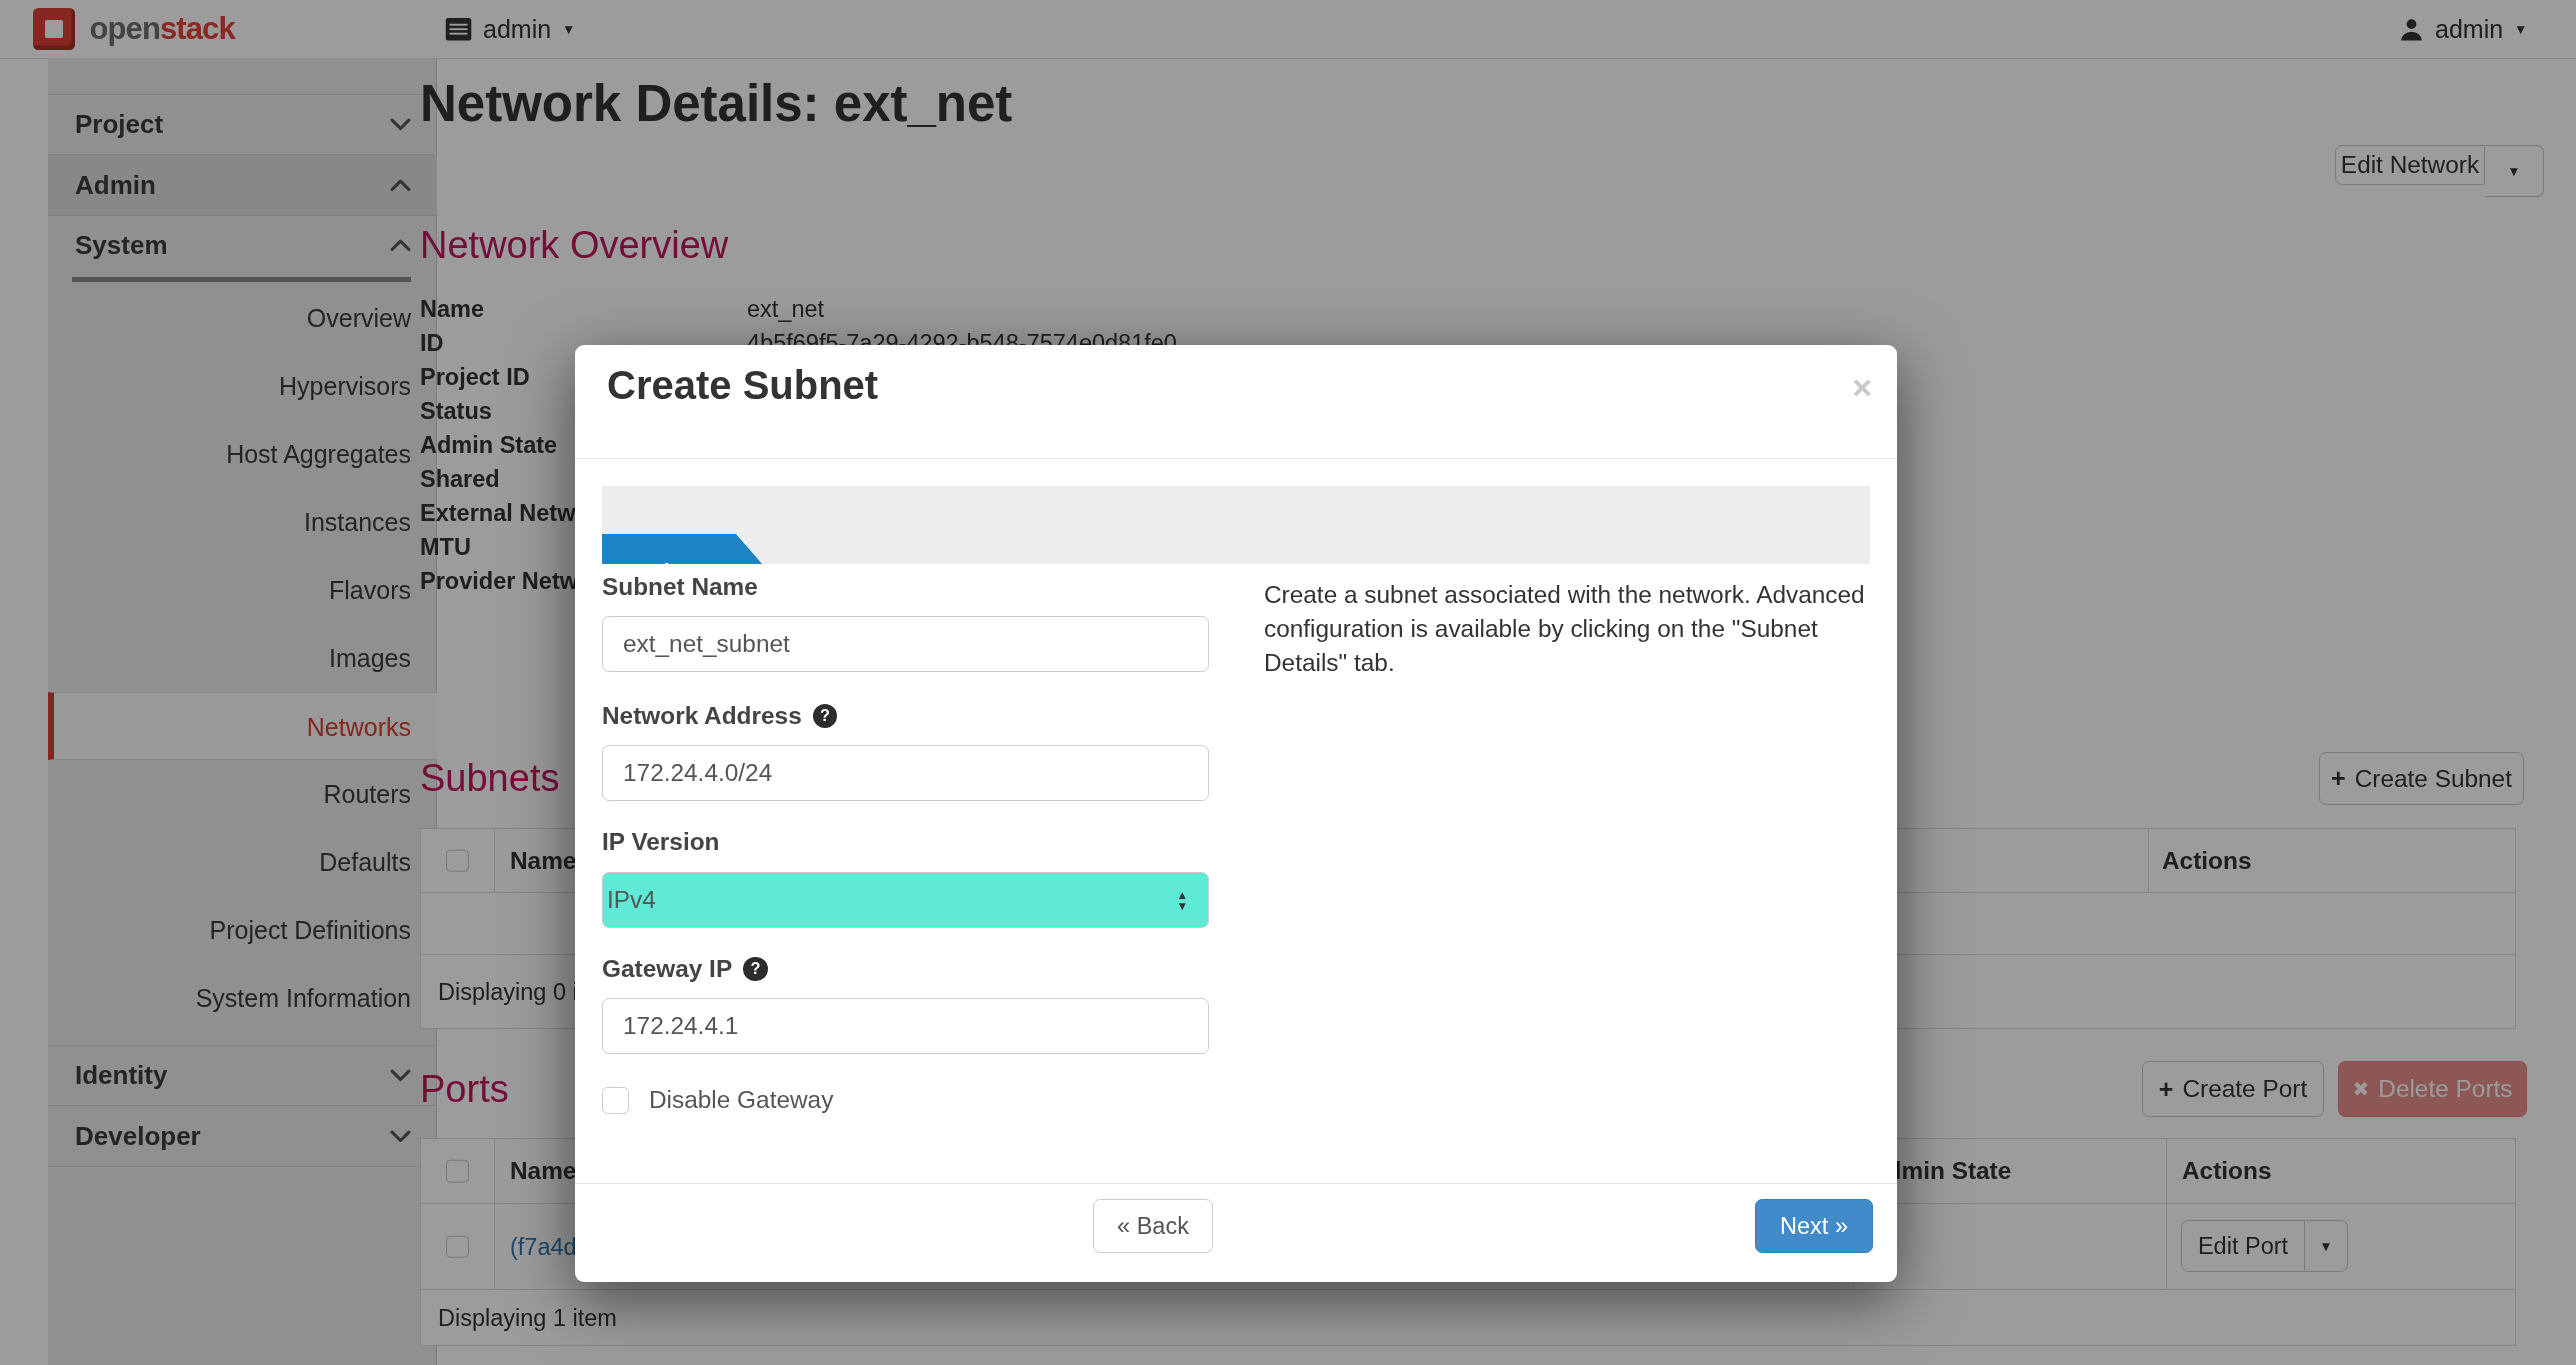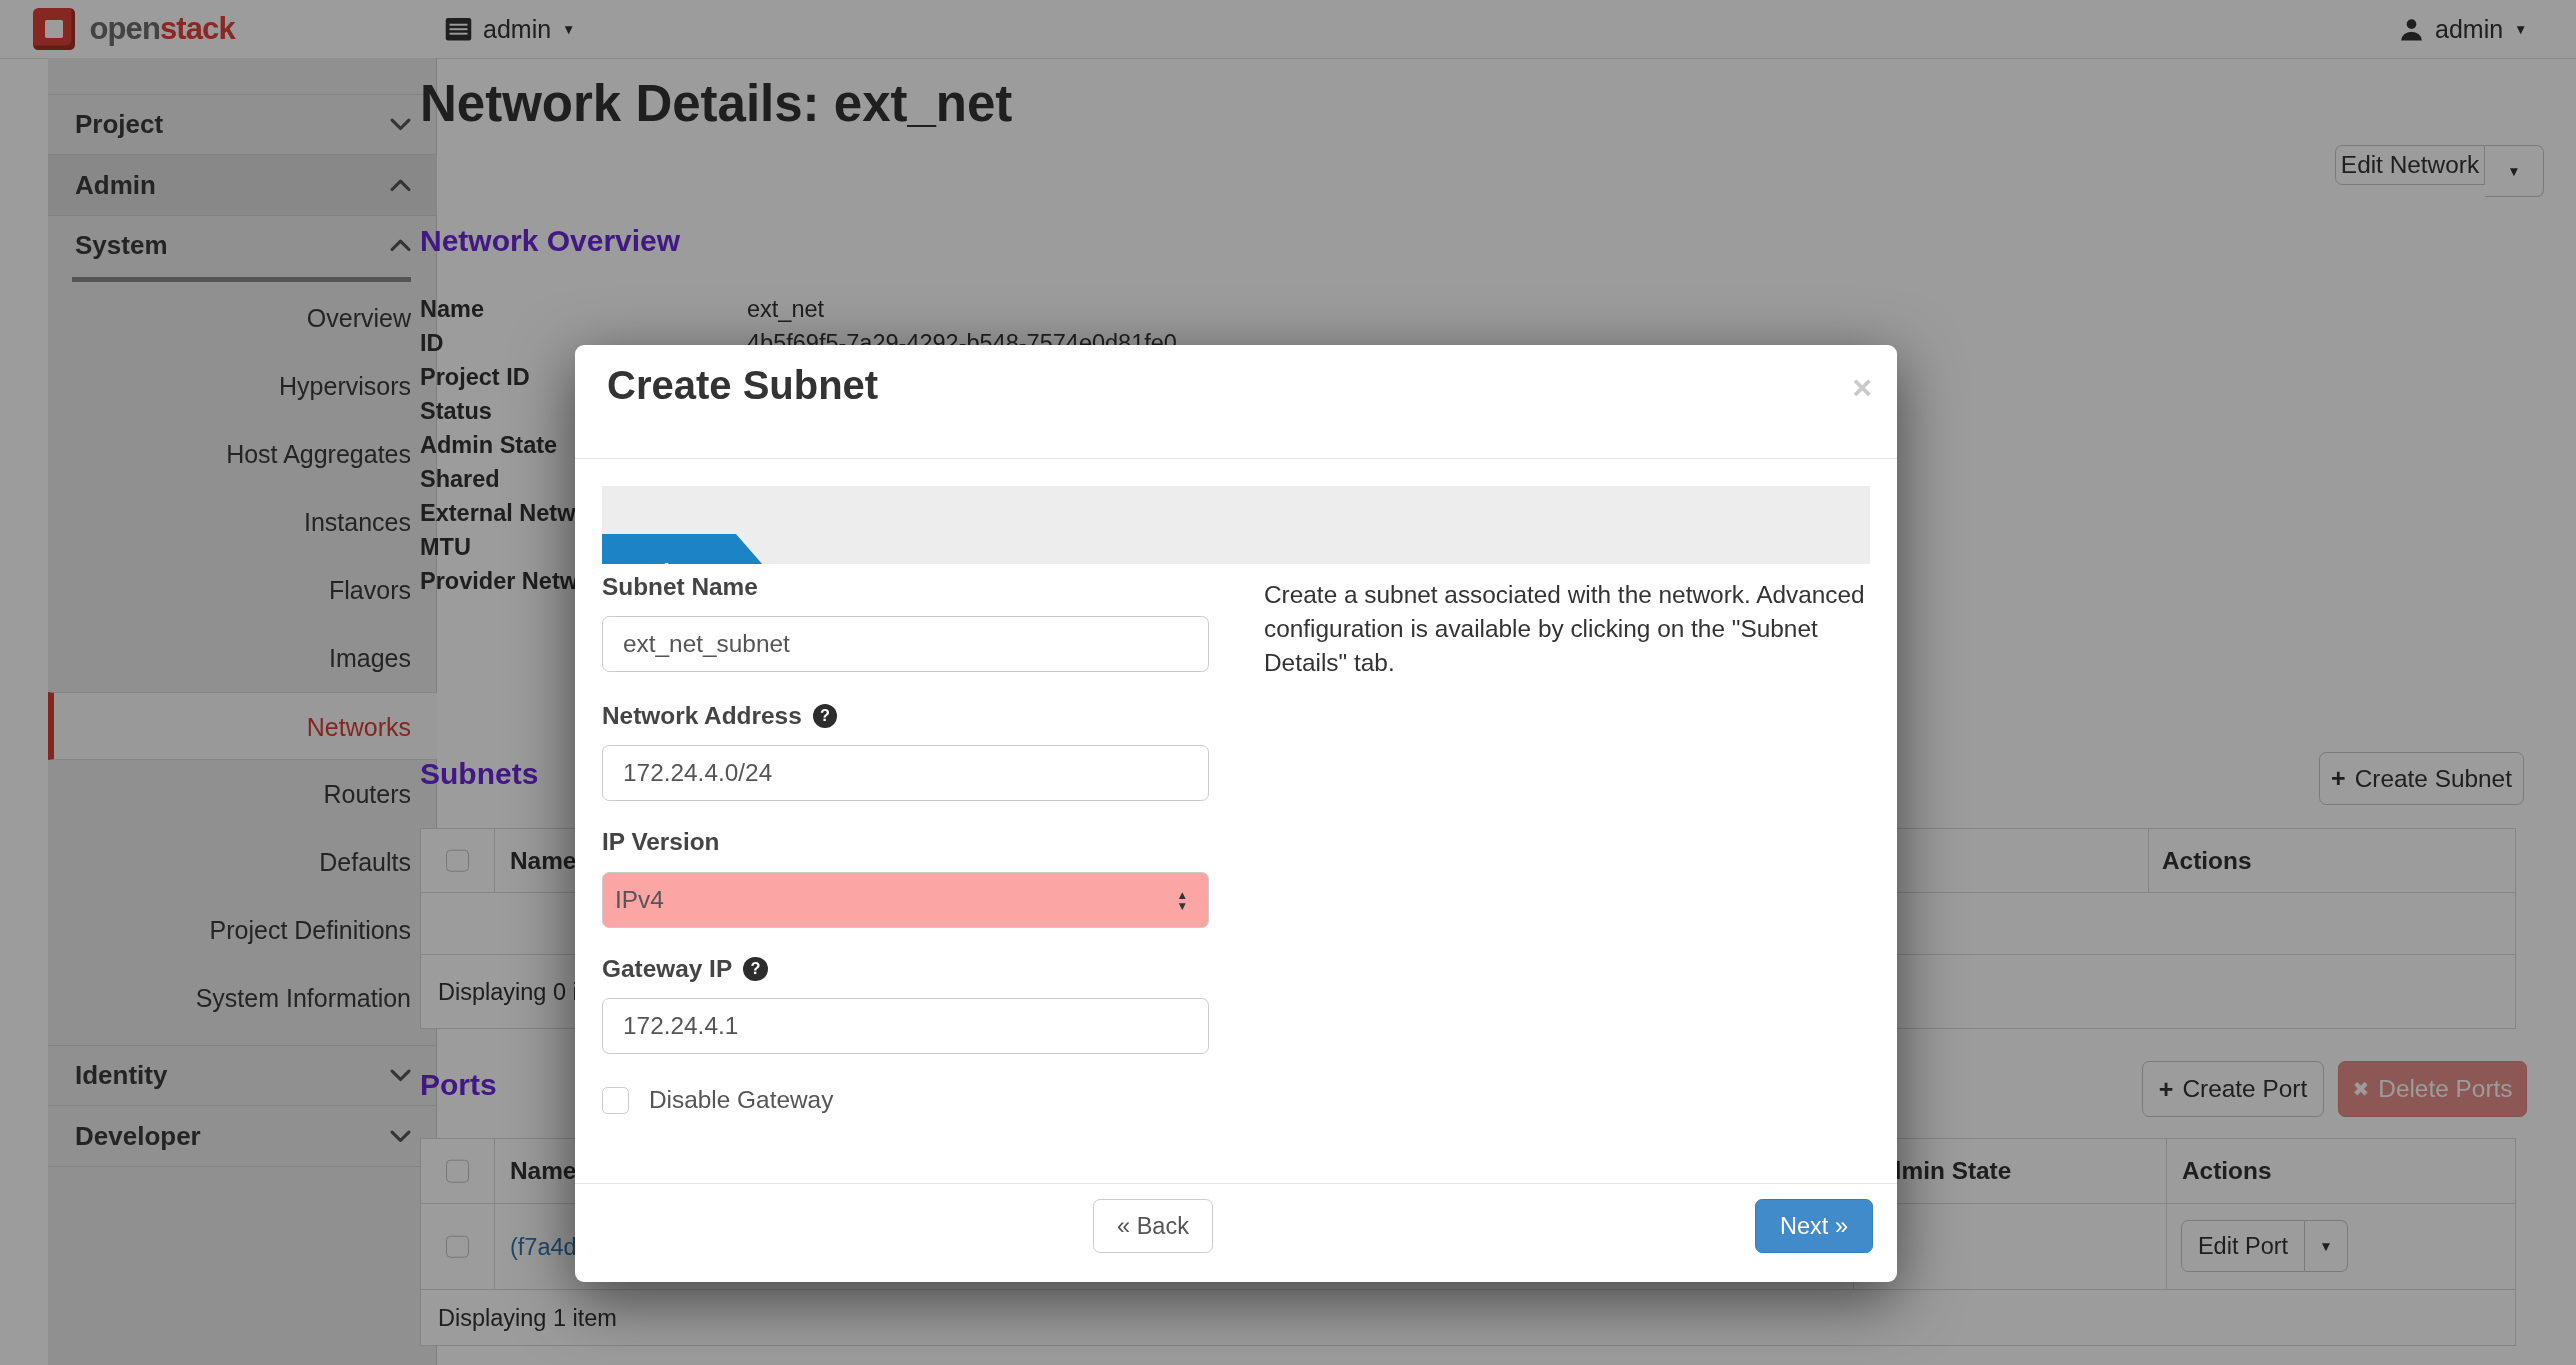--- a/index.html
+++ b/index.html
@@ -30,21 +30,21 @@
   #sb-system{top:157px;height:61px;border-bottom:none;}
   .sys-underline{position:absolute;left:24.4px;top:219px;width:339px;height:5.4px;background:#8a8a8a;}
   .sys-items{position:absolute;left:0;top:226px;width:389px;}
   .sitem{height:68px;line-height:68px;text-align:right;padding-right:26px;font-size:25px;color:#3c3c3c;cursor:pointer;}
   .sitem.active{background:#fafafa;border-top:0.9px solid #d9d9d9;border-bottom:0.9px solid #d9d9d9;border-left:6.3px solid #d43f33;color:#d43f33;box-sizing:border-box;padding-left:32px;}
   #sb-identity{top:987px;height:61px;border-top:0.9px solid #d4d4d4;}
   #sb-developer{top:1048px;height:61px;}
 
   
   .h1{position:absolute;left:420px;top:74px;font-size:51px;font-weight:700;color:#333;}
-  .h2{position:absolute;left:420px;font-size:30px;font-weight:700;color:#6d28d9;}
+  .h2{position:absolute;left:420px;font-size:38px;font-weight:400;color:#be185d;}
   .btn{display:inline-flex;align-items:center;justify-content:center;box-sizing:border-box;background:#fff;border:0.9px solid #c8c8c8;border-radius:7.2px;font-size:24.4px;color:#333;cursor:pointer;}
   .split{position:absolute;display:flex;}
   .split .main{border-radius:7.2px 0 0 7.2px;}
   .split .caret-part{border-left:none;border-radius:0 7.2px 7.2px 0;}
   .glyph-caret{font-size:13.5px;color:#333;}
   #edit-network{left:2335px;top:145px;height:52px;}
   #edit-network .main{width:150px;height:40px;}
   #edit-network .caret-part{width:59px;height:52px;}
   #create-subnet-btn{position:absolute;left:2319px;top:752px;width:205px;height:53px;}
   #create-port-btn{position:absolute;left:2142px;top:1061px;width:182px;height:56px;}
@@ -72,21 +72,21 @@
   .modal-close{position:absolute;right:25px;top:25px;font-size:34px;font-weight:700;color:#c9c9c9;cursor:pointer;line-height:1;}
   .modal-hr{position:absolute;left:0;top:113px;width:1322px;height:0.9px;background:#e5e5e5;}
   .steps{position:absolute;left:27px;top:141px;width:1268px;height:78px;background:#ededed;overflow:hidden;}
   .steptab{position:absolute;top:0;height:78px;display:flex;align-items:center;
            clip-path:polygon(0 0, calc(100% - 34px) 0, 100% 50%, calc(100% - 34px) 100%, 0 100%);}
   #tab-subnet-details{left:134px;width:276px;background:#d8d8d8;z-index:1;filter:drop-shadow(4.5px 0 0 #fff);padding-left:63px;box-sizing:border-box;color:#55a8db;font-size:24.4px;}
   #tab-subnet{left:0;width:168px;background:#1c84c6;z-index:2;filter:drop-shadow(4.5px 0 0 #fff);justify-content:flex-start;padding-left:30px;box-sizing:border-box;color:#fff;font-size:24.4px;font-weight:700;margin-top:48px;}
   .flabel{position:absolute;left:27px;font-size:24.4px;font-weight:700;color:#444;display:flex;align-items:center;}
   .help-badge{display:inline-flex;width:24.4px;height:24.4px;border-radius:50%;background:#2d2d2d;color:#fff;font-size:16.3px;font-weight:700;align-items:center;justify-content:center;margin-left:11px;}
   .txt{position:absolute;left:27px;width:607px;height:56px;box-sizing:border-box;border:0.9px solid #cbcbcb;border-radius:7.2px;font-size:24.4px;color:#555;padding:0 20px;outline:none;background:#fff;font-family:"Liberation Sans","DejaVu Sans",sans-serif;}
-  .selectbox{position:absolute;left:27px;width:607px;height:56px;box-sizing:border-box;border:0.9px solid #cbcbcb;border-radius:7.2px;background:#fca5a5;display:flex;align-items:center;padding:0 12px;font-size:24.4px;color:#555;cursor:pointer;}
+  .selectbox{position:absolute;left:27px;width:607px;height:56px;box-sizing:border-box;border:0.9px solid #cbcbcb;border-radius:7.2px;background:#5eead4;display:flex;align-items:center;padding:0 4px;font-size:24.4px;color:#555;cursor:pointer;}
   .sel-arrows{position:absolute;right:20px;top:50%;transform:translateY(-50%);display:flex;flex-direction:column;align-items:center;color:#333;}
   .sel-arrows span{font-size:11.7px;line-height:11px;}
   .mcheck{position:absolute;left:27px;top:741px;display:flex;align-items:center;cursor:pointer;}
   .mcheck .box{width:27px;height:27px;border:0.9px solid #ccc;border-radius:5.4px;background:#fff;box-sizing:border-box;}
   .mcheck .lbl{margin-left:20px;font-size:24.4px;color:#555;}
   .help-text{position:absolute;left:689px;top:233px;width:601px;font-size:24.4px;line-height:34px;color:#333;}
   .modal-foot-hr{position:absolute;left:0;top:838px;width:1322px;height:0.9px;background:#e5e5e5;}
   .btn-back{position:absolute;left:518px;top:854px;width:118px;height:52px;border:0.9px solid #ccc;border-radius:7.2px;background:#fff;color:#555;font-size:23.5px;display:flex;align-items:center;justify-content:center;cursor:pointer;}
   .btn-next{position:absolute;left:1180px;top:854px;width:116px;height:52px;border:0.9px solid #357ebd;border-radius:7.2px;background:#428bca;color:#fff;font-size:23.5px;display:flex;align-items:center;justify-content:center;cursor:pointer;}
 </style>

